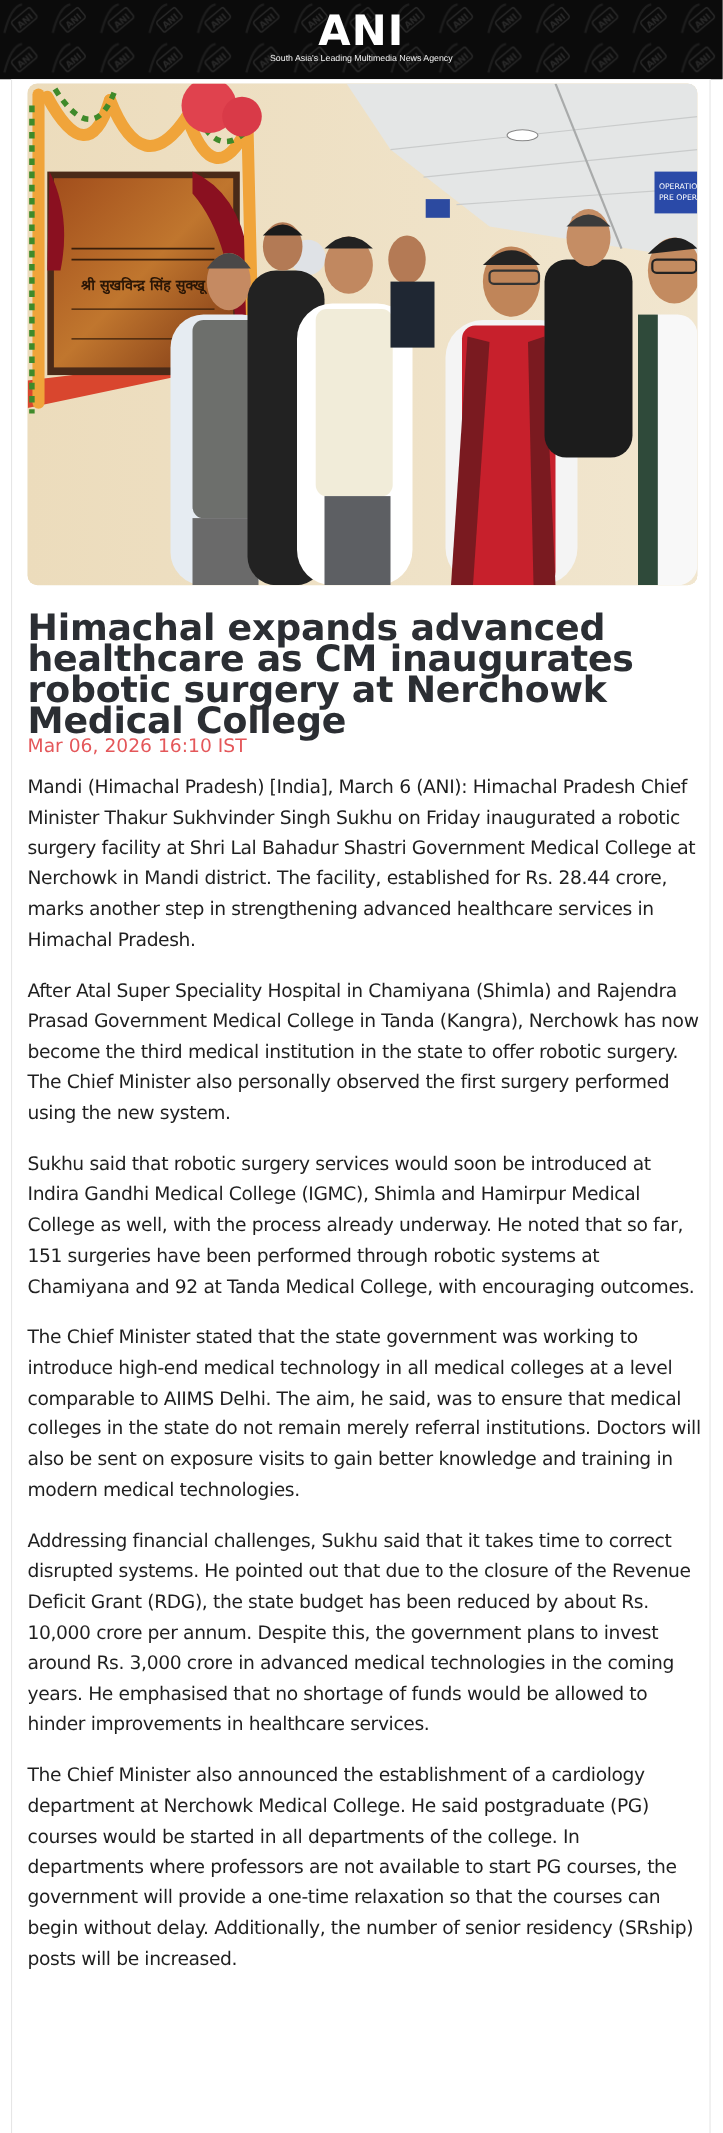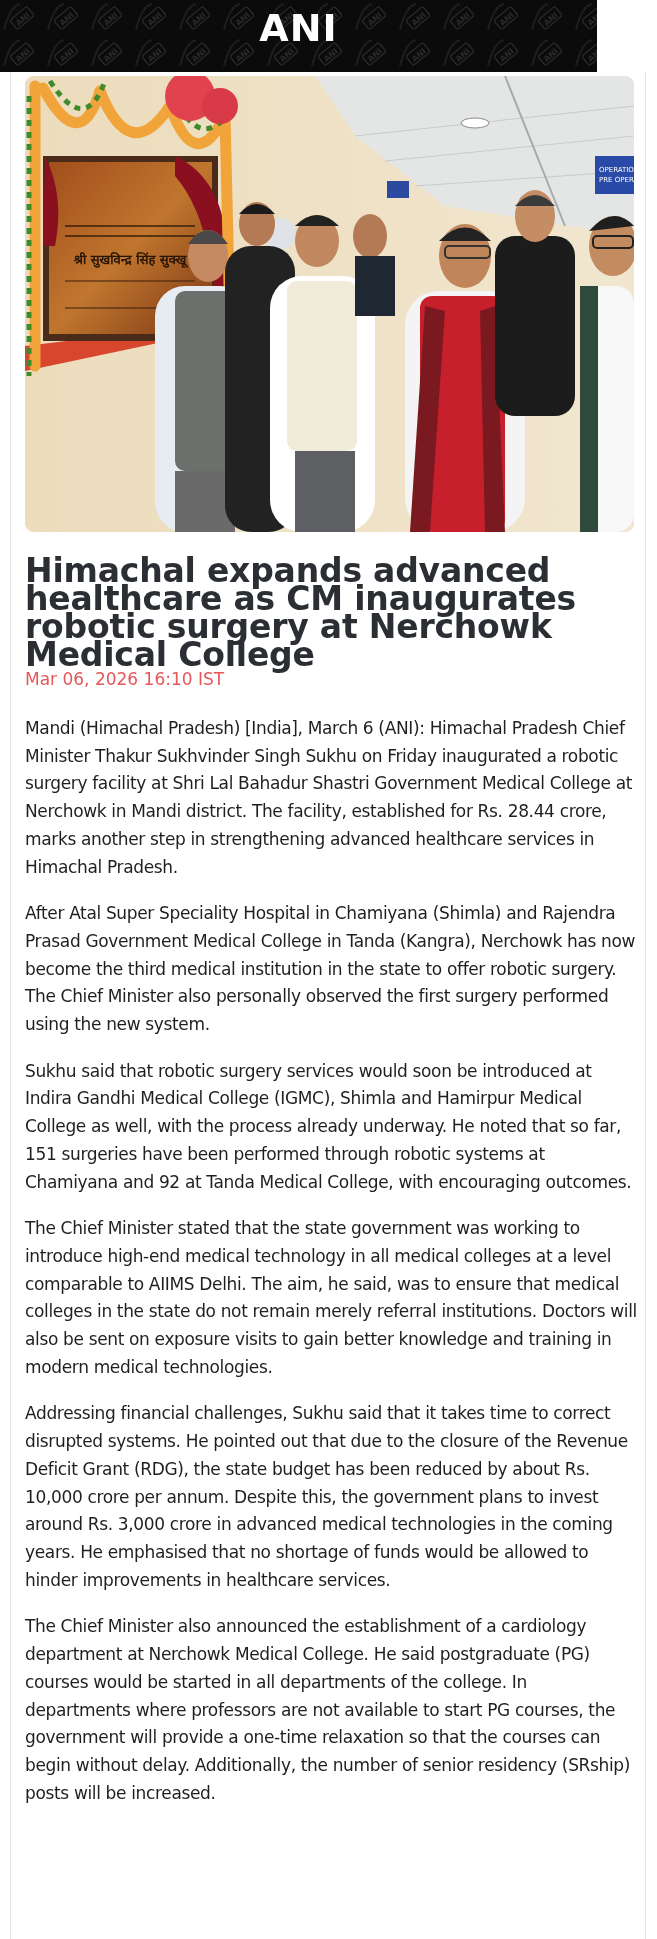--- a/index.html
+++ b/index.html
@@ -1,19 +1,19 @@
 <!DOCTYPE html>
 <html><head>
 <meta charset="utf-8">
 <style>
   html, body { margin: 0; padding: 0; background: #ffffff; }
   body { width: 657px; height: 1939px; overflow: hidden; font-family: "Liberation Sans", "DejaVu Sans", sans-serif; }
 
   .site-header {
-    position: relative; width: 597px; height: 72px; background: #0a0a0a; overflow: hidden;
+    position: relative; width: 657px; height: 72px; background: #0a0a0a; overflow: hidden;
   }
   .site-header .pattern { position: absolute; inset: 0; }
   .logo-wrap { position: absolute; left: 0; right: 0; top: 8px; text-align: center; color: #fff; }
   .logo-text { font-family: "DejaVu Sans", sans-serif; font-weight: bold; font-size: 38px; letter-spacing: 1px; line-height: 40px; display: block; }
   .logo-tagline { font-family: "Liberation Sans", sans-serif; font-size: 8px; line-height: 10px; display: block; margin-top: 0px; color: #f2f2f2; }
 
   .card {
     position: absolute; left: 10px; top: 72px; width: 634px; height: 1900px;
     border-left: 1px solid #e6e6e6; border-right: 1px solid #e6e6e6; background: #fff;
   }
@@ -30,41 +30,42 @@
   }
   .dateline {
     position: absolute; left: 25px; top: 645px; font-family: "DejaVu Sans", sans-serif;
     font-size: 17px; line-height: 22px; color: #e4575a; margin-top: 23px;
   }
   .article {
     position: absolute; left: 25px; top: 703px; width: 612px;
     font-family: "DejaVu Sans", sans-serif; font-size: 17px; line-height: 27.7px; color: #1f1f1f;
     letter-spacing: -0.35px;
   }
-  .article p { margin: 12px 0 19px 0; }
+  .article p { margin: 0 0 19px 0; }
 </style>
 </head>
 <body>
 
 <header class="site-header">
   <svg class="pattern" width="657" height="72" viewBox="0 0 657 72">
     <defs>
       <pattern id="aniPat" width="44" height="36" patternUnits="userSpaceOnUse">
         <rect width="44" height="36" fill="#0b0b0b"></rect>
         <g transform="translate(22,18) rotate(-40)">
           <rect x="-11" y="-6" width="22" height="12" rx="2" fill="none" stroke="#2a2a2a" stroke-width="1.2"></rect>
           <text x="0" y="4" text-anchor="middle" font-size="8" font-family="DejaVu Sans, sans-serif" font-weight="bold" fill="#2a2a2a">ANI</text>
         </g>
         <path d="M4 30 Q10 6 20 4" stroke="#1d1d1d" stroke-width="2" fill="none"></path>
       </pattern>
     </defs>
     <rect width="657" height="72" fill="url(#aniPat)"></rect>
   </svg>
   <div class="logo-wrap">
     <span class="logo-text">ANI</span>
+    <span class="logo-tagline">South Asia's Leading Multimedia News Agency</span>
   </div>
 </header>
 
 <div class="card"></div>
 
 <figure class="hero" style="margin:0;">
   <svg viewBox="0 0 609 456">
     <defs>
       <linearGradient id="wallG" x1="0" y1="0" x2="1" y2="0">
         <stop offset="0" stop-color="#ecdcbc"></stop>

